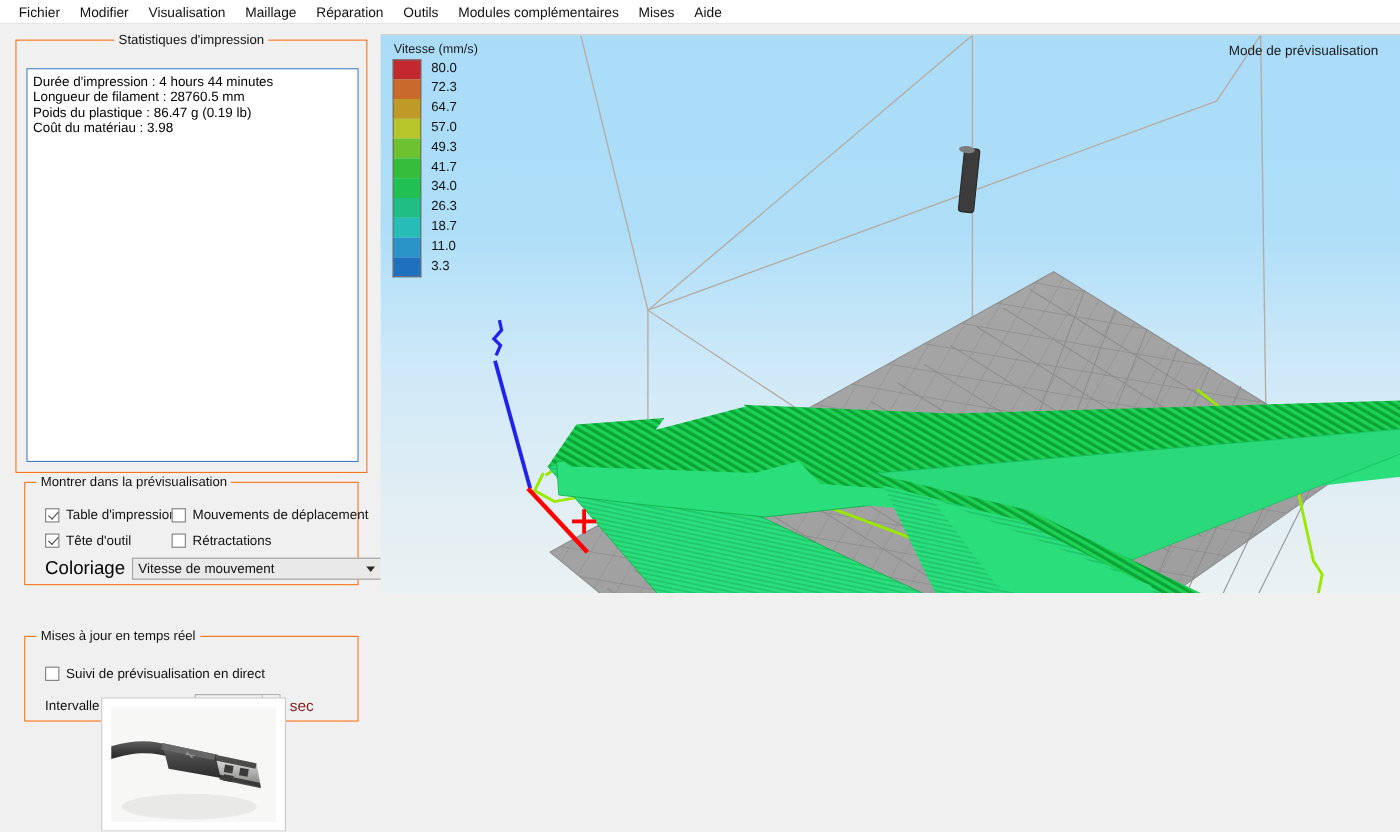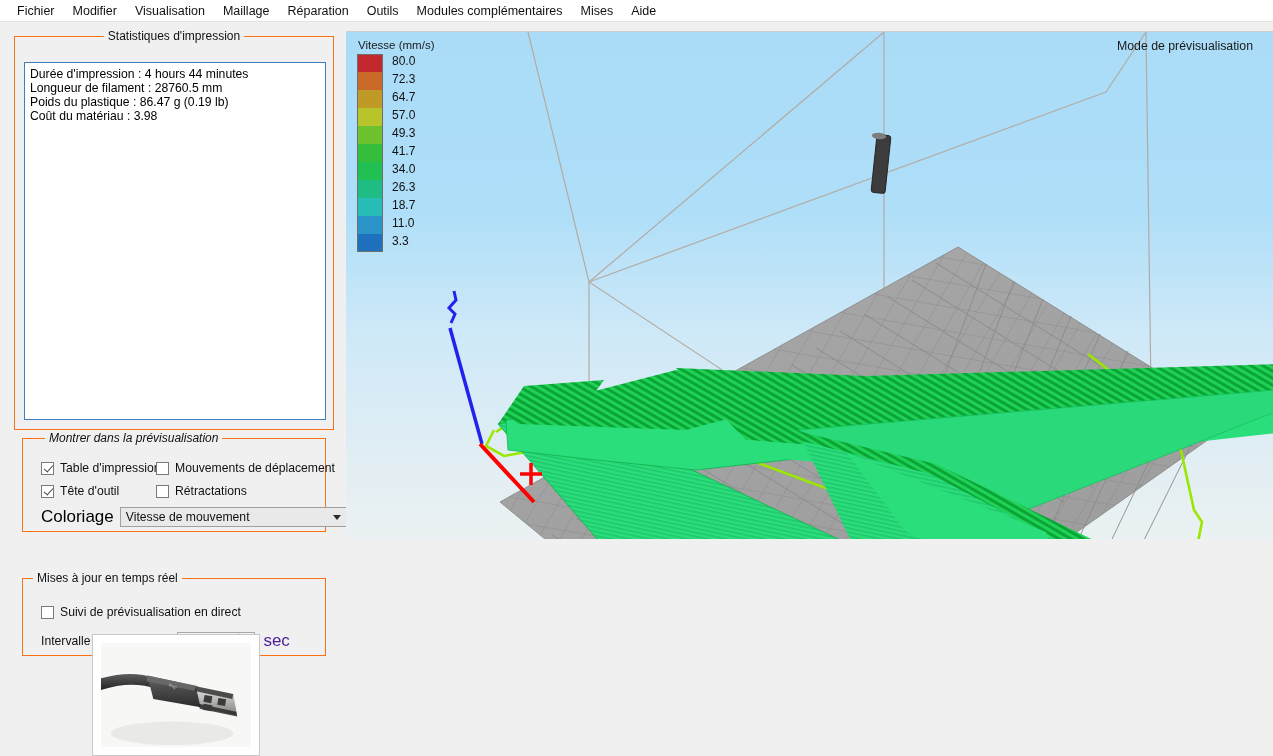--- a/index.html
+++ b/index.html
@@ -93,21 +93,21 @@
     line-height: 14px;
     color: #000;
     white-space: nowrap;
   }
 
   
   #preview-group {
     left: 8px; top: 402px;
     width: 304px; height: 94px;
   }
-  #preview-title { left: 22px; font-style: italic; }
+  #preview-title { left: 10px; }
 
   .cb-row {
     position: absolute;
     display: flex;
     align-items: center;
   }
   .checkbox {
     width: 13px; height: 13px;
     border: 1px solid #7a7a7a;
     background: #fff;
@@ -204,21 +204,21 @@
     align-items: center;
     justify-content: center;
   }
   .spin-up, .spin-dn {
     width: 0; height: 0;
     border-left: 3.2px solid transparent;
     border-right: 3.2px solid transparent;
   }
   .spin-up { border-bottom: 4px solid #6a6a6a; }
   .spin-dn { border-top: 4px solid #6a6a6a; }
-  #interval-unit { font-size: 17px; margin-left: 8px; color: #4c1d95; }
+  #interval-unit { font-size: 14px; margin-left: 8px; color: #7f1d1d; }
 
   
   #thumb {
     position: absolute;
     left: 78px; top: 598px;
     width: 168px; height: 122px;
     background: #ffffff;
     border: 1px solid #c8c8c8;
     box-sizing: border-box;
     padding: 8px;

